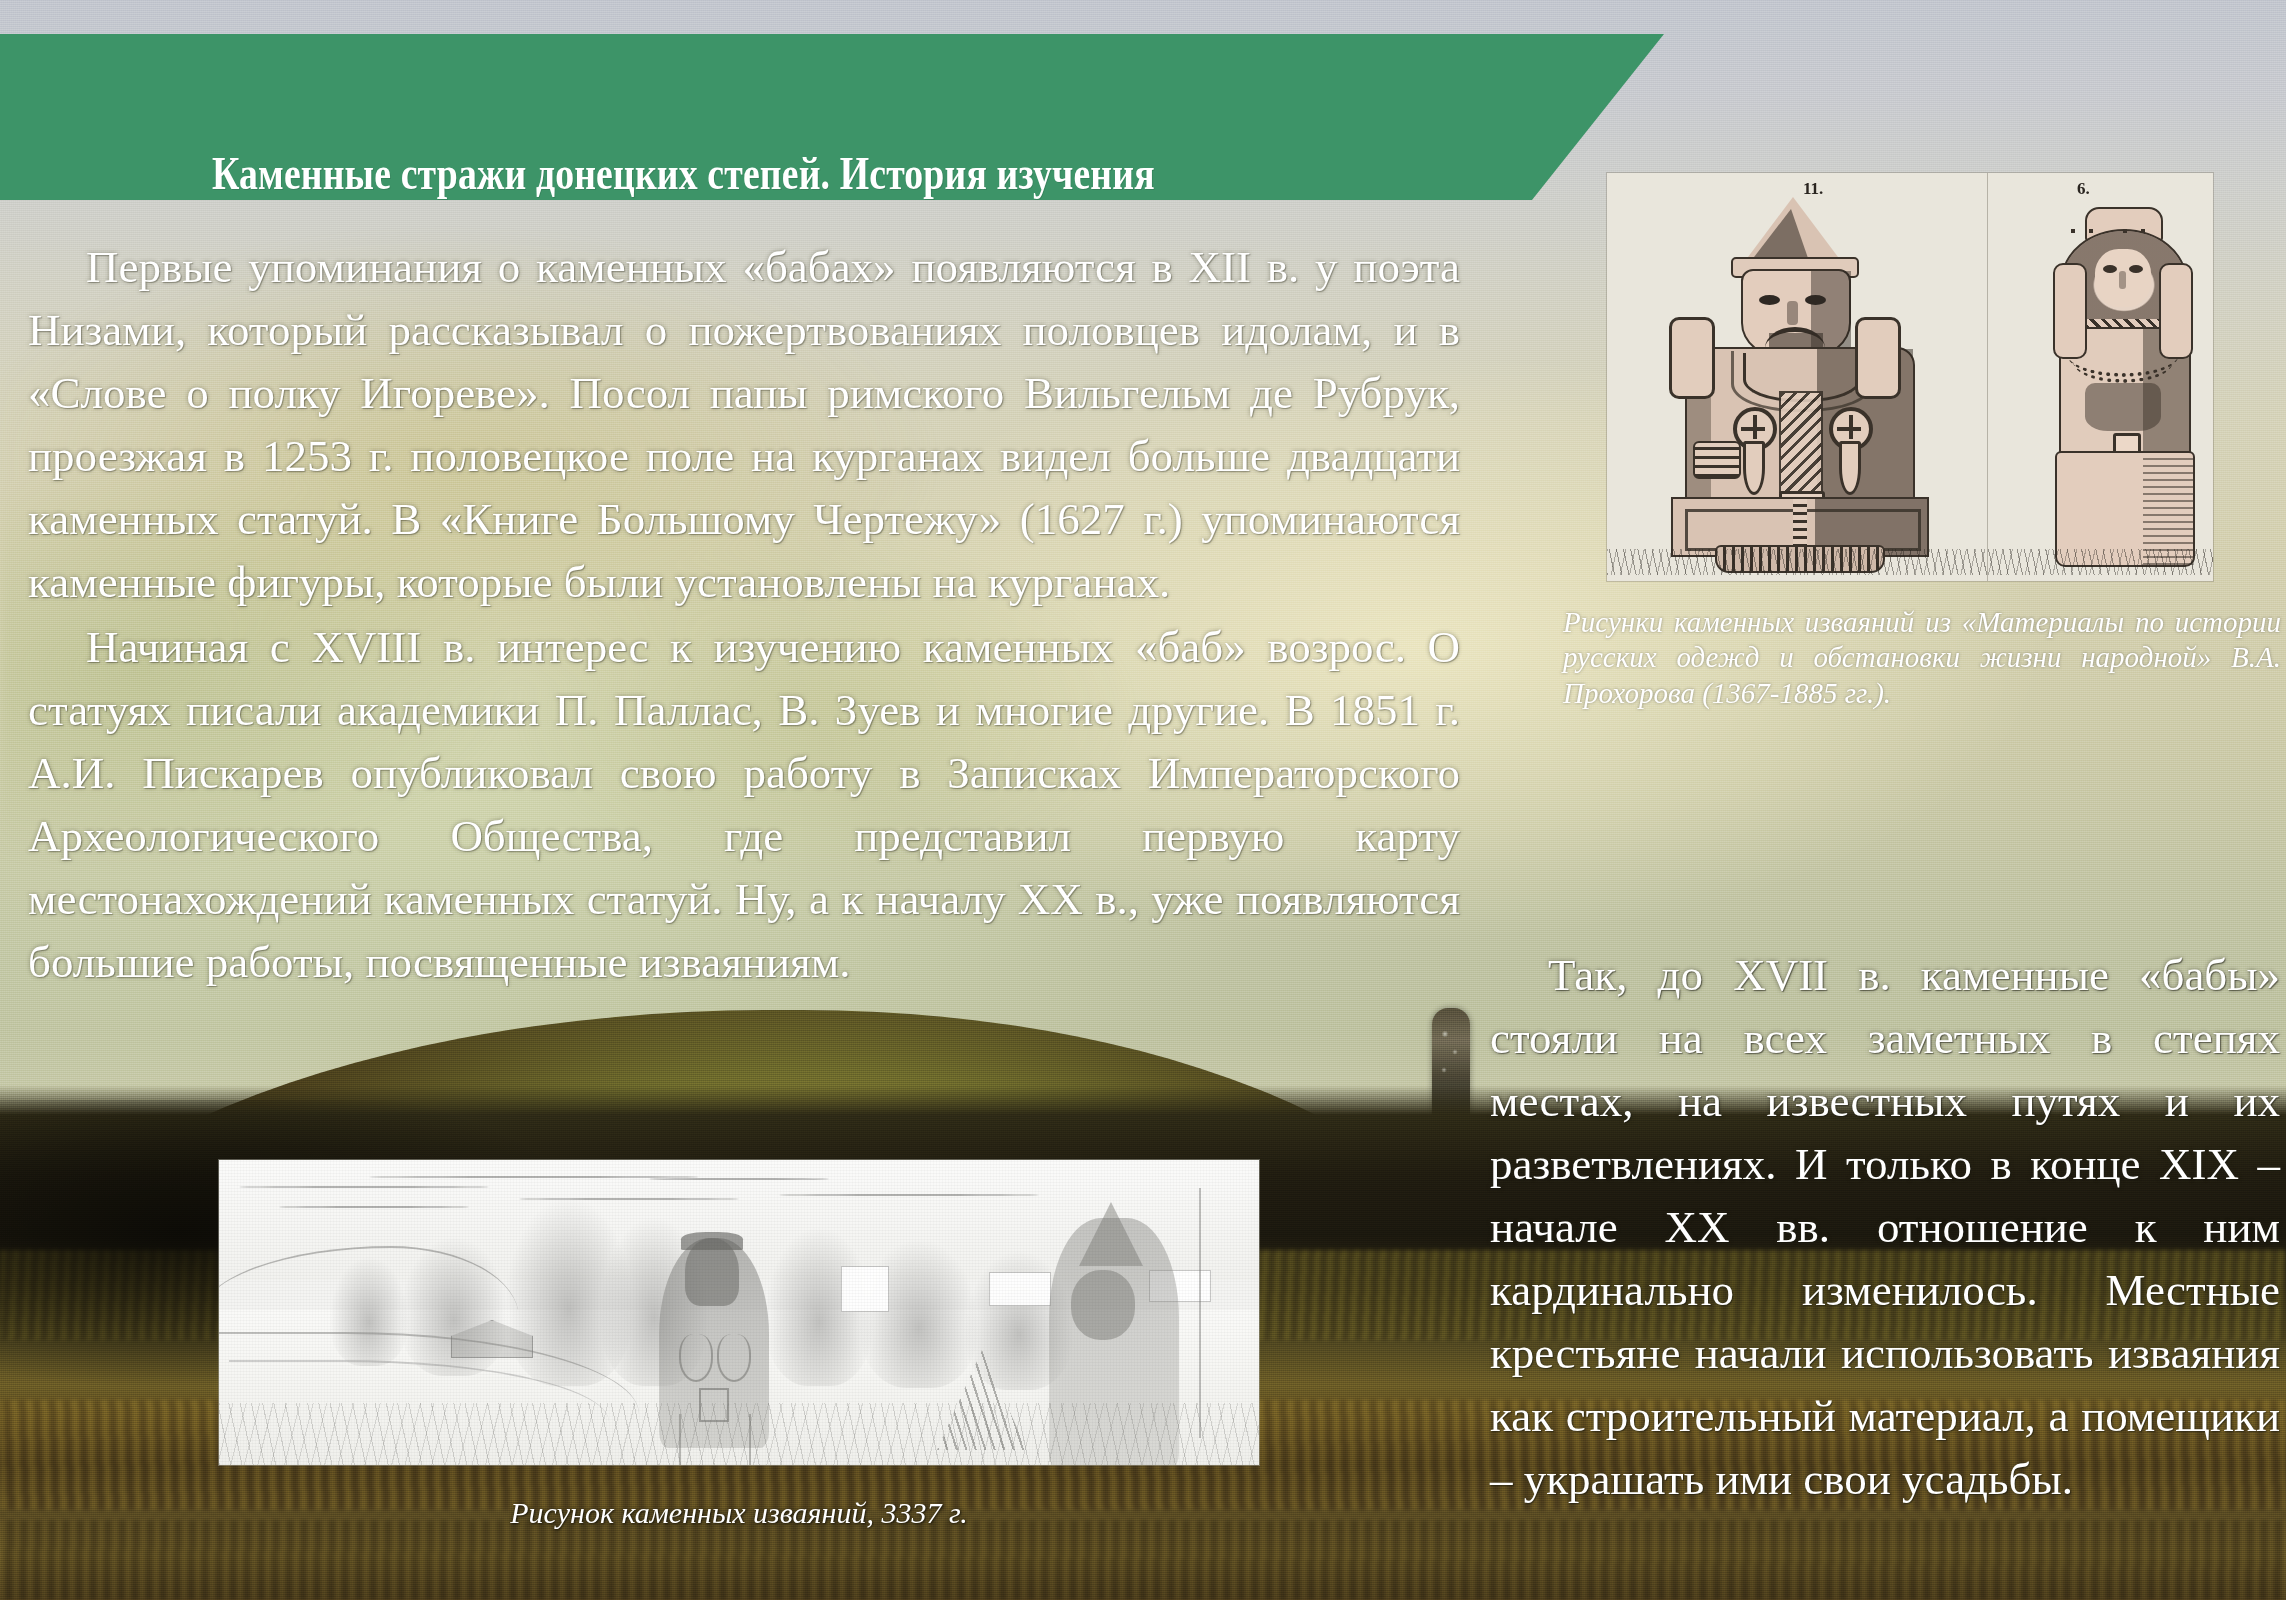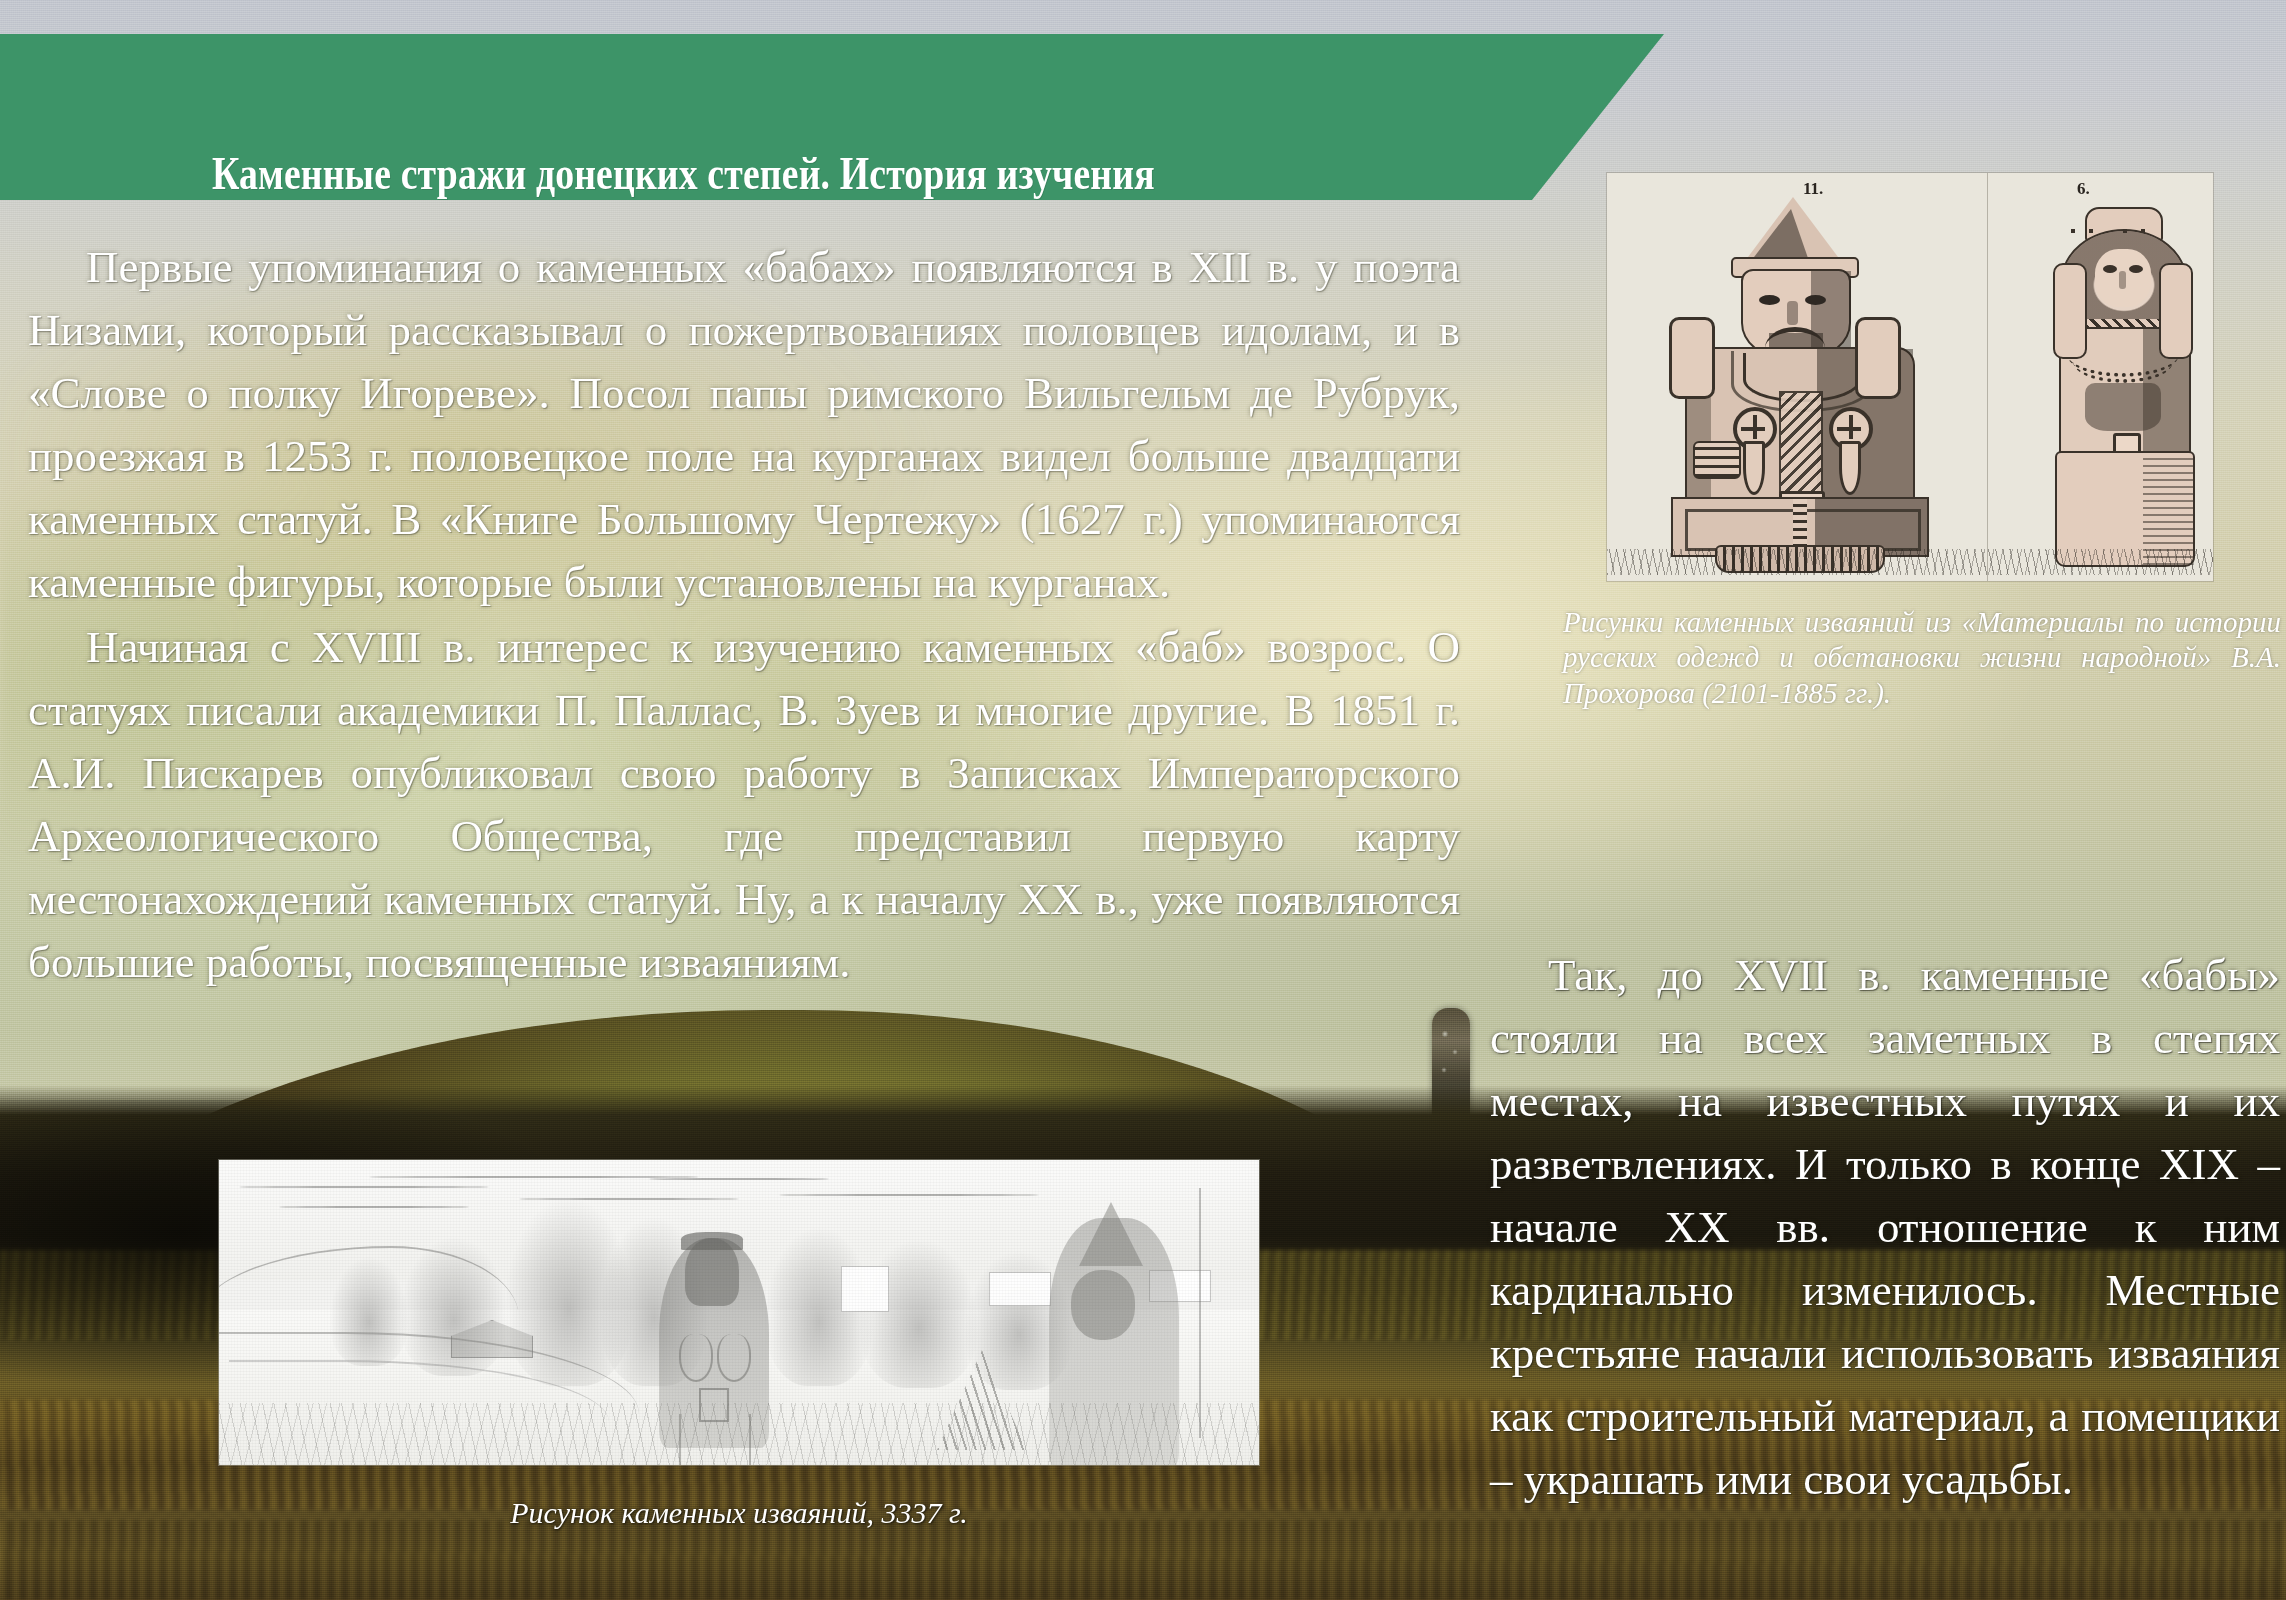--- a/index.html
+++ b/index.html
@@ -477,21 +477,21 @@
     <div class="f-armL"></div>
     <div class="f-armR"></div>
     <div class="f-skirt">
       <div class="f-skirtshade"></div>
     </div>
   </div>
 
   <div class="eng-ground"></div>
 </div>
 
-<div id="eng-caption">Рисунки каменных изваяний из «Материалы по истории русских одежд и обстановки жизни народной» В.А. Прохорова (2101-1885 гг.).</div>
+<div id="eng-caption">Рисунки каменных изваяний из «Материалы по истории русских одежд и обстановки жизни народной» В.А. Прохорова (1367-1885 гг.).</div>
 
 <div id="right-col">
   <p>Так, до XVII в. каменные «бабы» стояли на всех заметных в степях местах, на известных путях и их разветвлениях. И только в конце XIX – начале XX вв. отношение к ним кардинально изменилось. Местные крестьяне начали использовать изваяния как строительный материал, а помещики – украшать ими свои усадьбы.</p>
 </div>
 
 <div id="sketch">
   <div class="sk-sky"></div>
   <div class="sk-cloud c1"></div>
   <div class="sk-cloud c2"></div>
   <div class="sk-cloud c3"></div>

